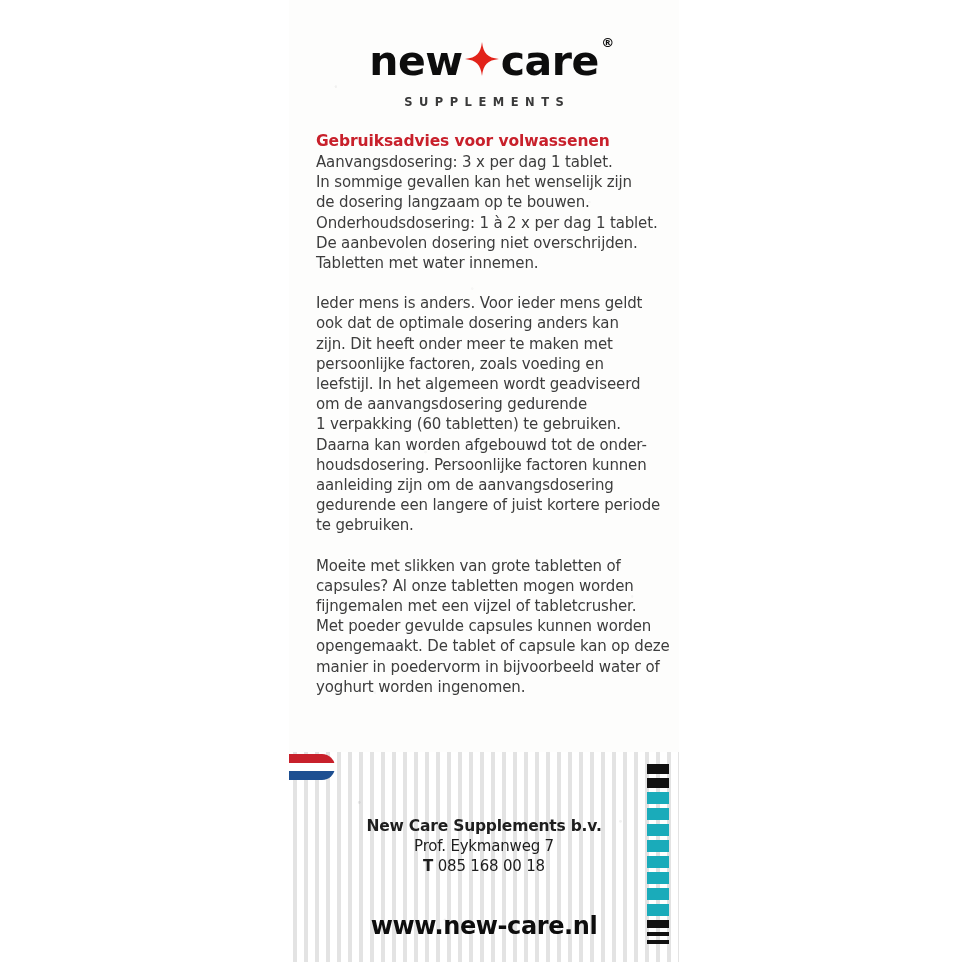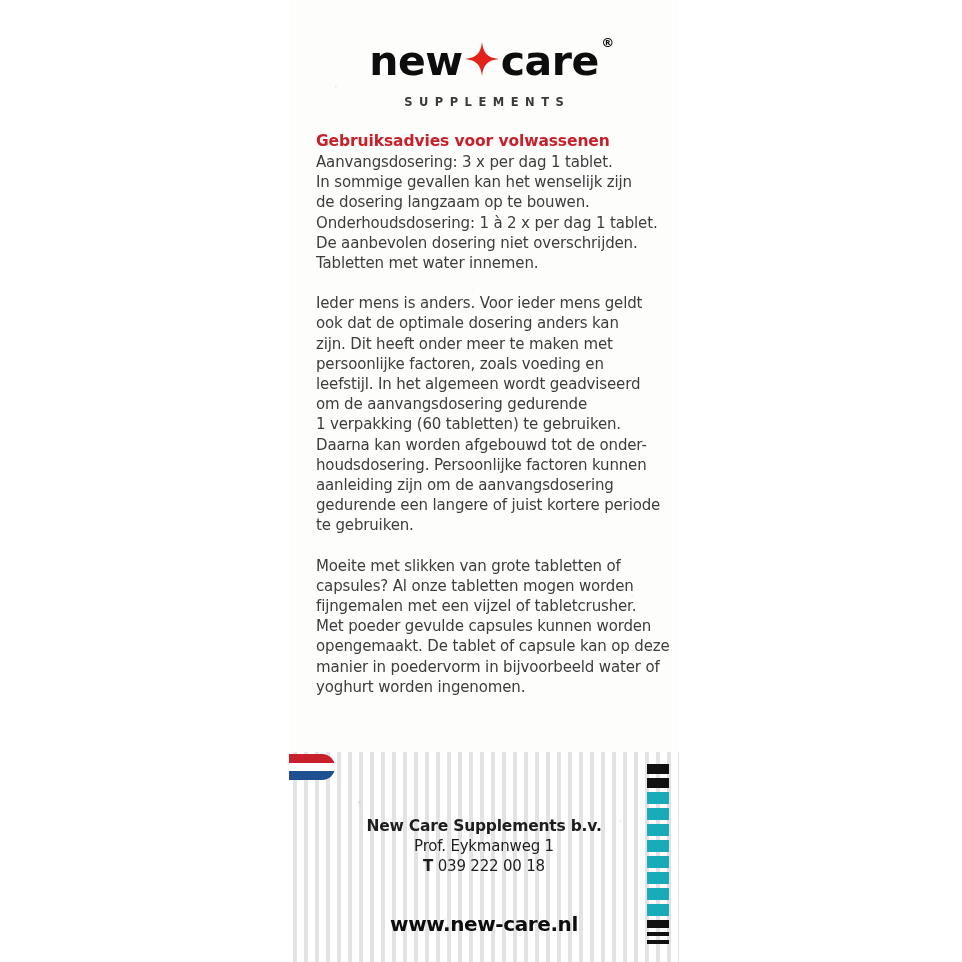--- a/index.html
+++ b/index.html
@@ -200,21 +200,21 @@
   .f-line.bold { font-weight: bold; font-size: 15.5px; }
   .f-line .tlabel { font-weight: bold; }
   #footer-url {
     position: absolute;
     left: 0;
     top: 160px;
     width: 390px;
     text-align: center;
     z-index: 3;
     font-family: "DejaVu Sans", sans-serif;
-    font-size: 20px;
+    font-size: 24px;
     font-weight: bold;
     color: #0d0d0d;
     letter-spacing: -0.4px;
     white-space: nowrap;
   }
 </style>
 </head>
 <body>
 
 <div id="page">
@@ -294,21 +294,21 @@
           <div class="swatch" style="background: rgb(26, 171, 186); height: 12px;"></div>
           <div class="swatch" style="background: rgb(26, 171, 186); height: 12px;"></div>
           <div class="swatch" style="background: rgb(26, 171, 186); height: 12px;"></div>
           <div class="swatch" style="background: rgb(17, 17, 17); height: 8px;"></div>
           <div class="swatch" style="background: rgb(17, 17, 17); height: 4px;"></div>
           <div class="swatch" style="background: rgb(17, 17, 17); height: 4px;"></div>
         </div>
 
       <div id="footer-text">
         <div class="f-line bold">New Care Supplements b.v.</div>
-        <div class="f-line">Prof. Eykmanweg 1</div>
-        <div class="f-line"><span class="tlabel">T</span> <span>039 222 00 18</span></div>
+        <div class="f-line">Prof. Eykmanweg 7</div>
+        <div class="f-line"><span class="tlabel">T</span> <span>085 168 00 18</span></div>
       </div>
 
       <div id="footer-url">www.new-care.nl</div>
     </div>
 
   </div>
 </div>
 
 </body></html>

